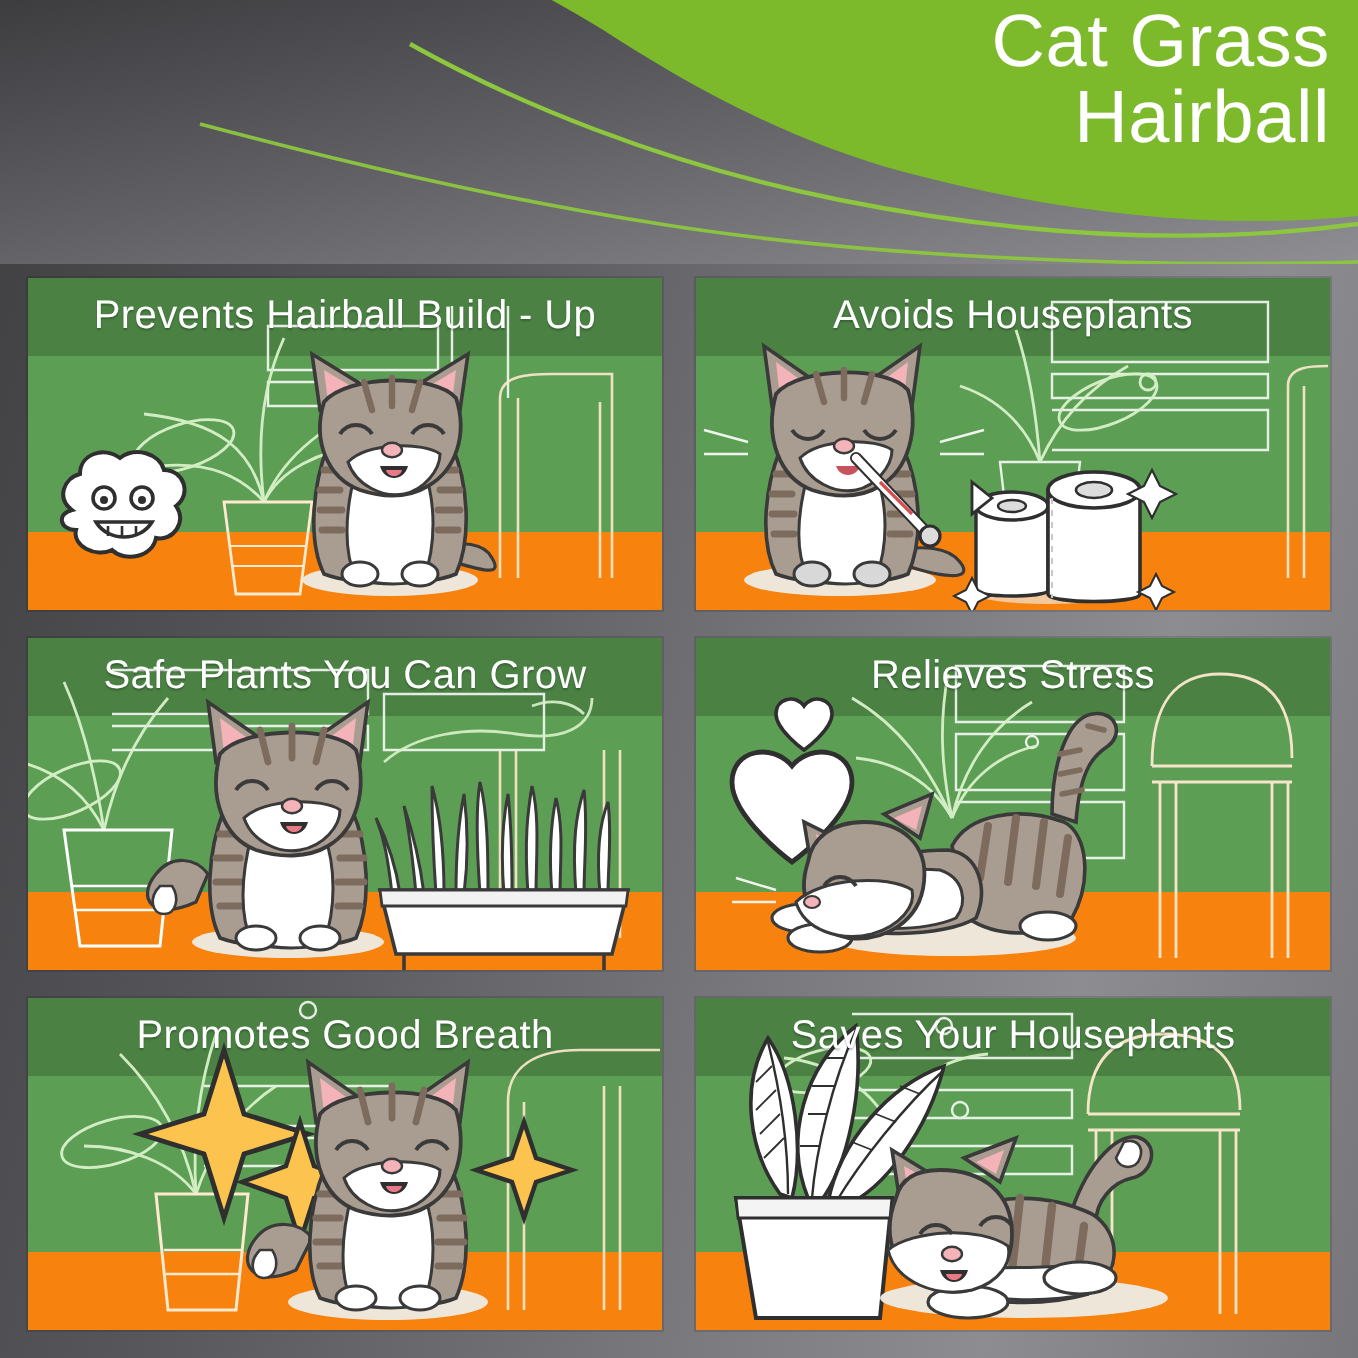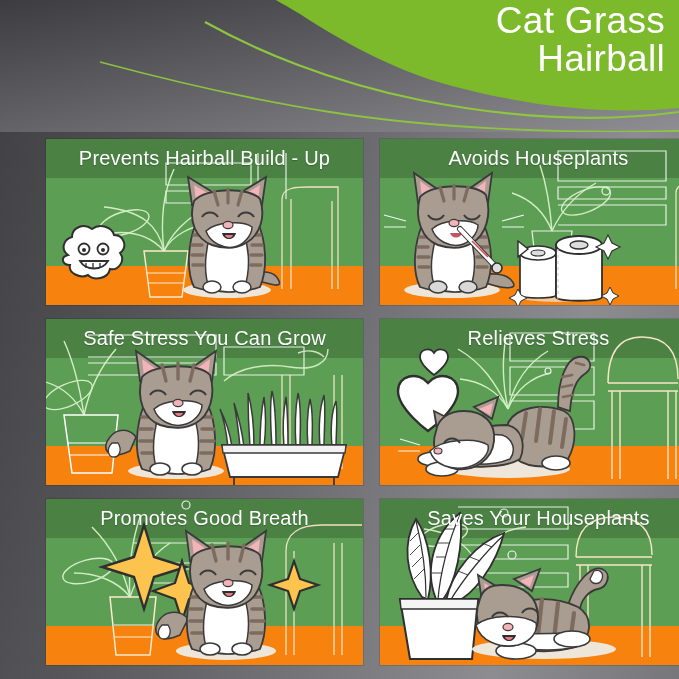--- a/index.html
+++ b/index.html
@@ -17,21 +17,21 @@
   #title-block{position:absolute;right:14px;top:2px;text-align:right;
     color:#ffffff;line-height:1.02;z-index:5;}
   .t-line1{font-size:37px;letter-spacing:.3px;display:block;
     font-family:"Liberation Sans", sans-serif;font-weight:400;}
   .t-line2{font-size:37px;letter-spacing:.3px;display:block;
     font-family:"Liberation Sans", sans-serif;font-weight:400;}
 
   
   #grid{position:absolute;left:0;top:0;width:679px;height:679px;}
   .panel{position:absolute;overflow:hidden;background:#5d9e55;
-    box-shadow:0 0 0 1px rgba(0,0,0,.12);margin-left:32px;}
+    box-shadow:0 0 0 1px rgba(0,0,0,.12);}
   .p-wall{position:absolute;left:0;top:0;width:100%;height:100%;background:#5d9e55;}
   .p-floor{position:absolute;left:0;bottom:0;width:100%;height:23.5%;background:#f7820d;}
   .p-headband{position:absolute;left:0;top:0;width:100%;height:23.5%;
     background:rgba(40,72,34,.33);}
   .p-caption{position:absolute;left:0;top:0;width:100%;height:23.5%;
     display:flex;align-items:center;justify-content:center;
     color:#ffffff;font-size:20px;letter-spacing:.2px;
     text-shadow:0 1px 1px rgba(0,0,0,.25);white-space:nowrap;z-index:6;
     font-family:"Liberation Sans", sans-serif;}
   .p-art{position:absolute;left:0;top:0;width:100%;height:100%;z-index:4;}
@@ -279,21 +279,21 @@
           <path d="M116,46 L120,62 M132,44 L132,60 M148,46 L144,62" stroke="#7d6c5e" stroke-width="3.4" stroke-linecap="round"></path>
           <path d="M108,90 C112,102 126,108 136,106 C148,104 156,94 156,86 C148,80 118,80 108,90 Z" fill="#ffffff" stroke="#3a3a3a" stroke-width="1.5"></path>
           <path d="M104,76 C108,70 116,70 120,76" fill="none" stroke="#3a3a3a" stroke-width="2"></path>
           <path d="M144,76 C148,70 156,70 160,76" fill="none" stroke="#3a3a3a" stroke-width="2"></path>
           <ellipse cx="132" cy="84" rx="5" ry="3.6" fill="#f3b3b8" stroke="#3a3a3a" stroke-width="1.2"></ellipse>
           <path d="M126,92 C128,100 138,100 140,92 Z" fill="#2f2f2f"></path>
           <path d="M129,94 C130,98 136,98 137,94 Z" fill="#e87a85"></path>
         </svg>
       </div>
       <div class="p-headband"></div>
-      <div class="p-caption">Safe Stress You Can Grow</div>
+      <div class="p-caption">Safe Plants You Can Grow</div>
     </div>
 
     <div class="panel" style="left:348px;top:319px;width:317px;height:166px;">
       <div class="p-wall"></div>
       <div class="p-floor"></div>
       <div class="p-bg">
         <svg viewBox="0 0 317 166" preserveAspectRatio="none">
           <g fill="none" stroke="#ffffff" stroke-width="1.2" opacity=".85">
             <path d="M130,14 L214,14 L214,42 L130,42 Z"></path>
             <path d="M130,48 L214,48 L214,76 L130,76 Z"></path>

